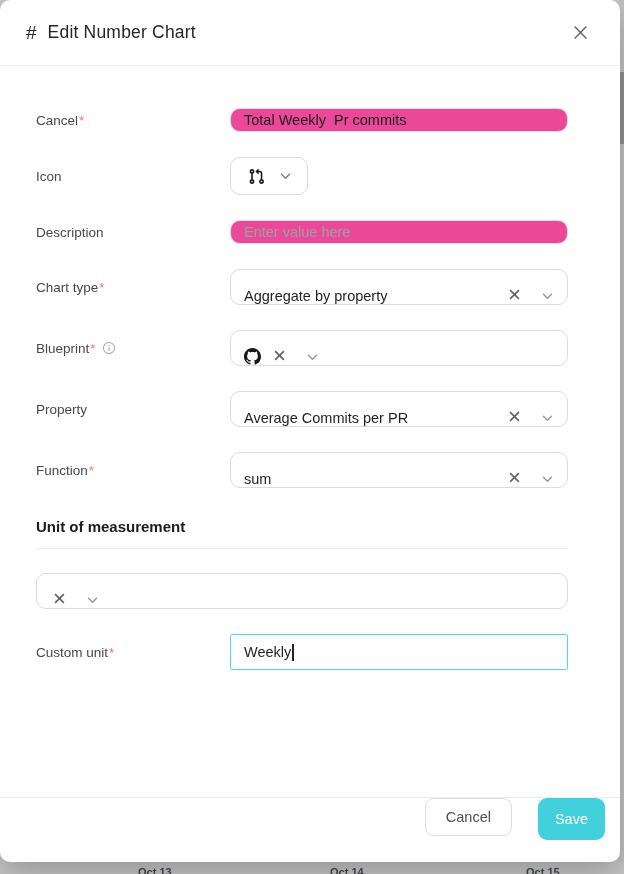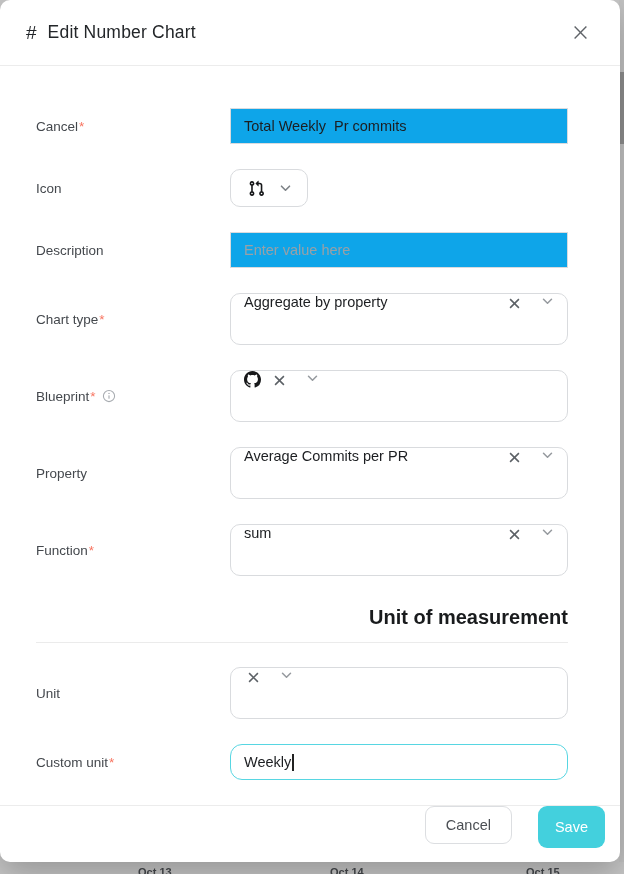--- a/index.html
+++ b/index.html
@@ -36,53 +36,53 @@
   .modal-body { flex:1; padding:42px 52px 0 36px; }
   .row { display:flex; align-items:center; margin-bottom:25px; }
   .row-label {
     flex:none; width:194px; font-size:13.5px; color:#44484d;
     display:flex; align-items:center;
   }
   .req { color:#f8735f; margin-left:1px; font-size:13.5px; }
   .info-icon { margin-left:6px; display:inline-flex; }
   .ctrl { flex:1; min-width:0; }
   .text-input {
-    width:100%; height:36px; border:1px solid #d9dbde; border-radius:0;
-    padding:0 13px; font-size:14.5px; color:#1c1e21; background:#0ea5e9; outline:none;
+    width:100%; height:24px; border:1px solid #d9dbde; border-radius:10px;
+    padding:0 13px; font-size:14.5px; color:#1c1e21; background:#ec4899; outline:none;
     font-family:"Liberation Sans", sans-serif;
   }
   .text-input::placeholder { color:#9aa0a6; }
   .icon-select {
     width:78px; height:38px; border:1px solid #d9dbde; border-radius:10px;
     background:#fff; display:inline-flex; align-items:center; justify-content:center;
     gap:11px; cursor:pointer;
   }
   .select {
-    height:52px; border:1px solid #d9dbde; border-radius:10px; background:#fff;
-    display:flex; align-items:flex-start; padding:0 14px 0 13px; cursor:pointer;
+    height:36px; border:1px solid #d9dbde; border-radius:10px; background:#fff;
+    display:flex; align-items:flex-end; padding:0 14px 0 13px; cursor:pointer;
   }
   .select .value { flex:1; font-size:14.5px; color:#1c1e21; white-space:nowrap; overflow:hidden; }
   .select .bp-icon { display:inline-flex; margin-right:9px; }
   .clear-x { display:inline-flex; padding:4px; margin-right:14px; cursor:pointer; }
   .chev { display:inline-flex; padding:4px 0 4px 4px; cursor:pointer; }
   .filters-ctrl { display:flex; align-items:stretch; height:36px; }
   .filters-value {
     flex:1; background:#ededee; border:1px solid #e4e4e6; border-right:none;
     border-radius:10px 0 0 10px; display:flex; align-items:center; padding:0 13px;
     font-size:14.5px; color:#b4b8bc;
   }
   .edit-btn {
     flex:none; width:40px; background:#fff; border:1px solid #dcdee1;
     border-radius:8px; display:flex; align-items:center; justify-content:center;
     cursor:pointer; box-shadow:0 1px 2px rgba(0,0,0,.05);
   }
-  .section-head { margin:30px 0 0; font-size:20px; font-weight:600; color:#191b1d;text-align:right; }
+  .section-head { margin:30px 0 0; font-size:15px; font-weight:600; color:#191b1d; }
   .section-divider { border:none; border-top:1px solid #ebebeb; margin:13px 0 24px; }
   .focus-input {
-    height:36px; border:1.5px solid #57d6e2; border-radius:12px; background:#fff;
+    height:36px; border:1.5px solid #57d6e2; border-radius:2px; background:#fff;
     display:flex; align-items:center; padding:12px 13px; font-size:14.5px; color:#1c1e21;
     cursor:text;
   }
   .caret { display:inline-block; width:1.5px; height:17px; background:#222; margin-left:1px; }
   .modal-footer {
     flex:none; height:65px; border-top:1px solid #ececec;
     display:flex; justify-content:flex-end; gap:26px;
     padding-right:15px;
   }
   .btn-cancel {
@@ -257,23 +257,20 @@
             </span>
           </div>
         </div>
       </div>
 
 
       <h3 class="section-head">Unit of measurement</h3>
       <hr class="section-divider">
 
       <div class="row">
-        <div class="row-label">
-          <span>Unit</span>
-        </div>
         <div class="ctrl">
           <div class="select">
             <span class="clear-x">
               <svg width="11" height="11" viewBox="0 0 10 10">
                   <path d="M1 1 9 9 M9 1 1 9" stroke="#5c6166" stroke-width="1.4" fill="none"></path>
                 </svg>
             </span>
             <span class="chev">
               <svg width="11" height="7" viewBox="0 0 10 7">
                   <path d="M1 1.2 5 5.2 9 1.2" stroke="#95999e" stroke-width="1.5" fill="none" stroke-linecap="round" stroke-linejoin="round"></path>

